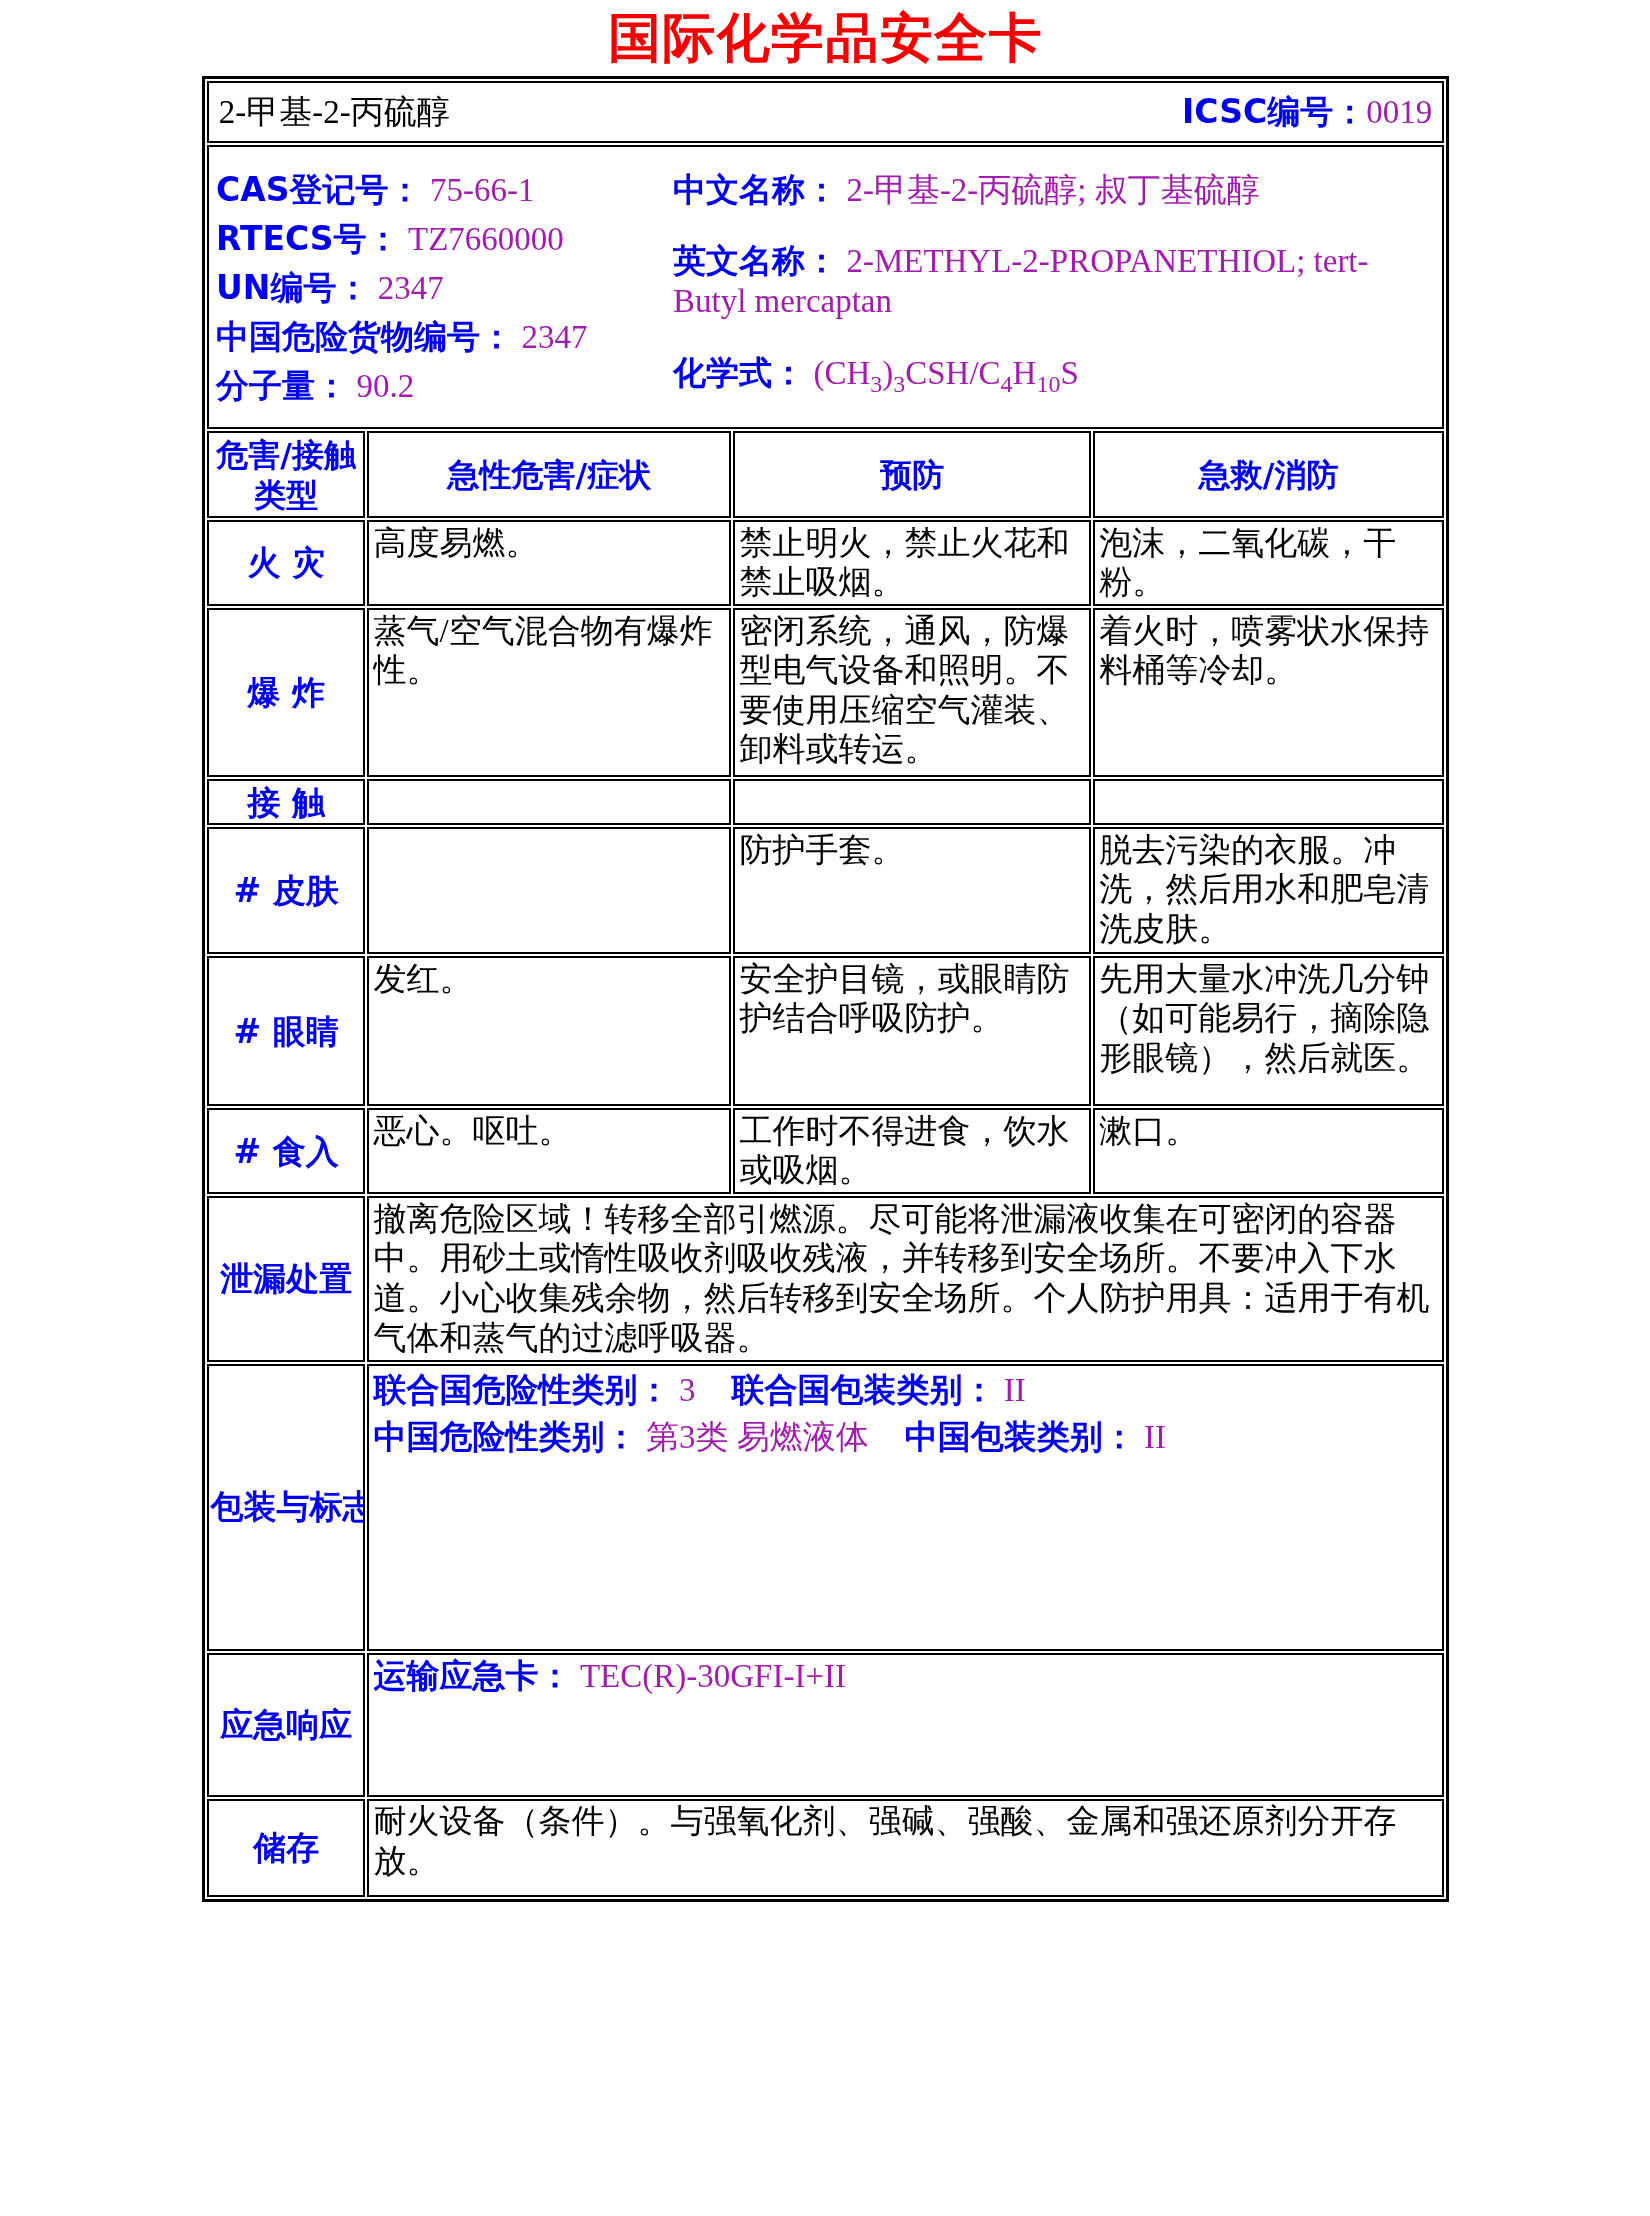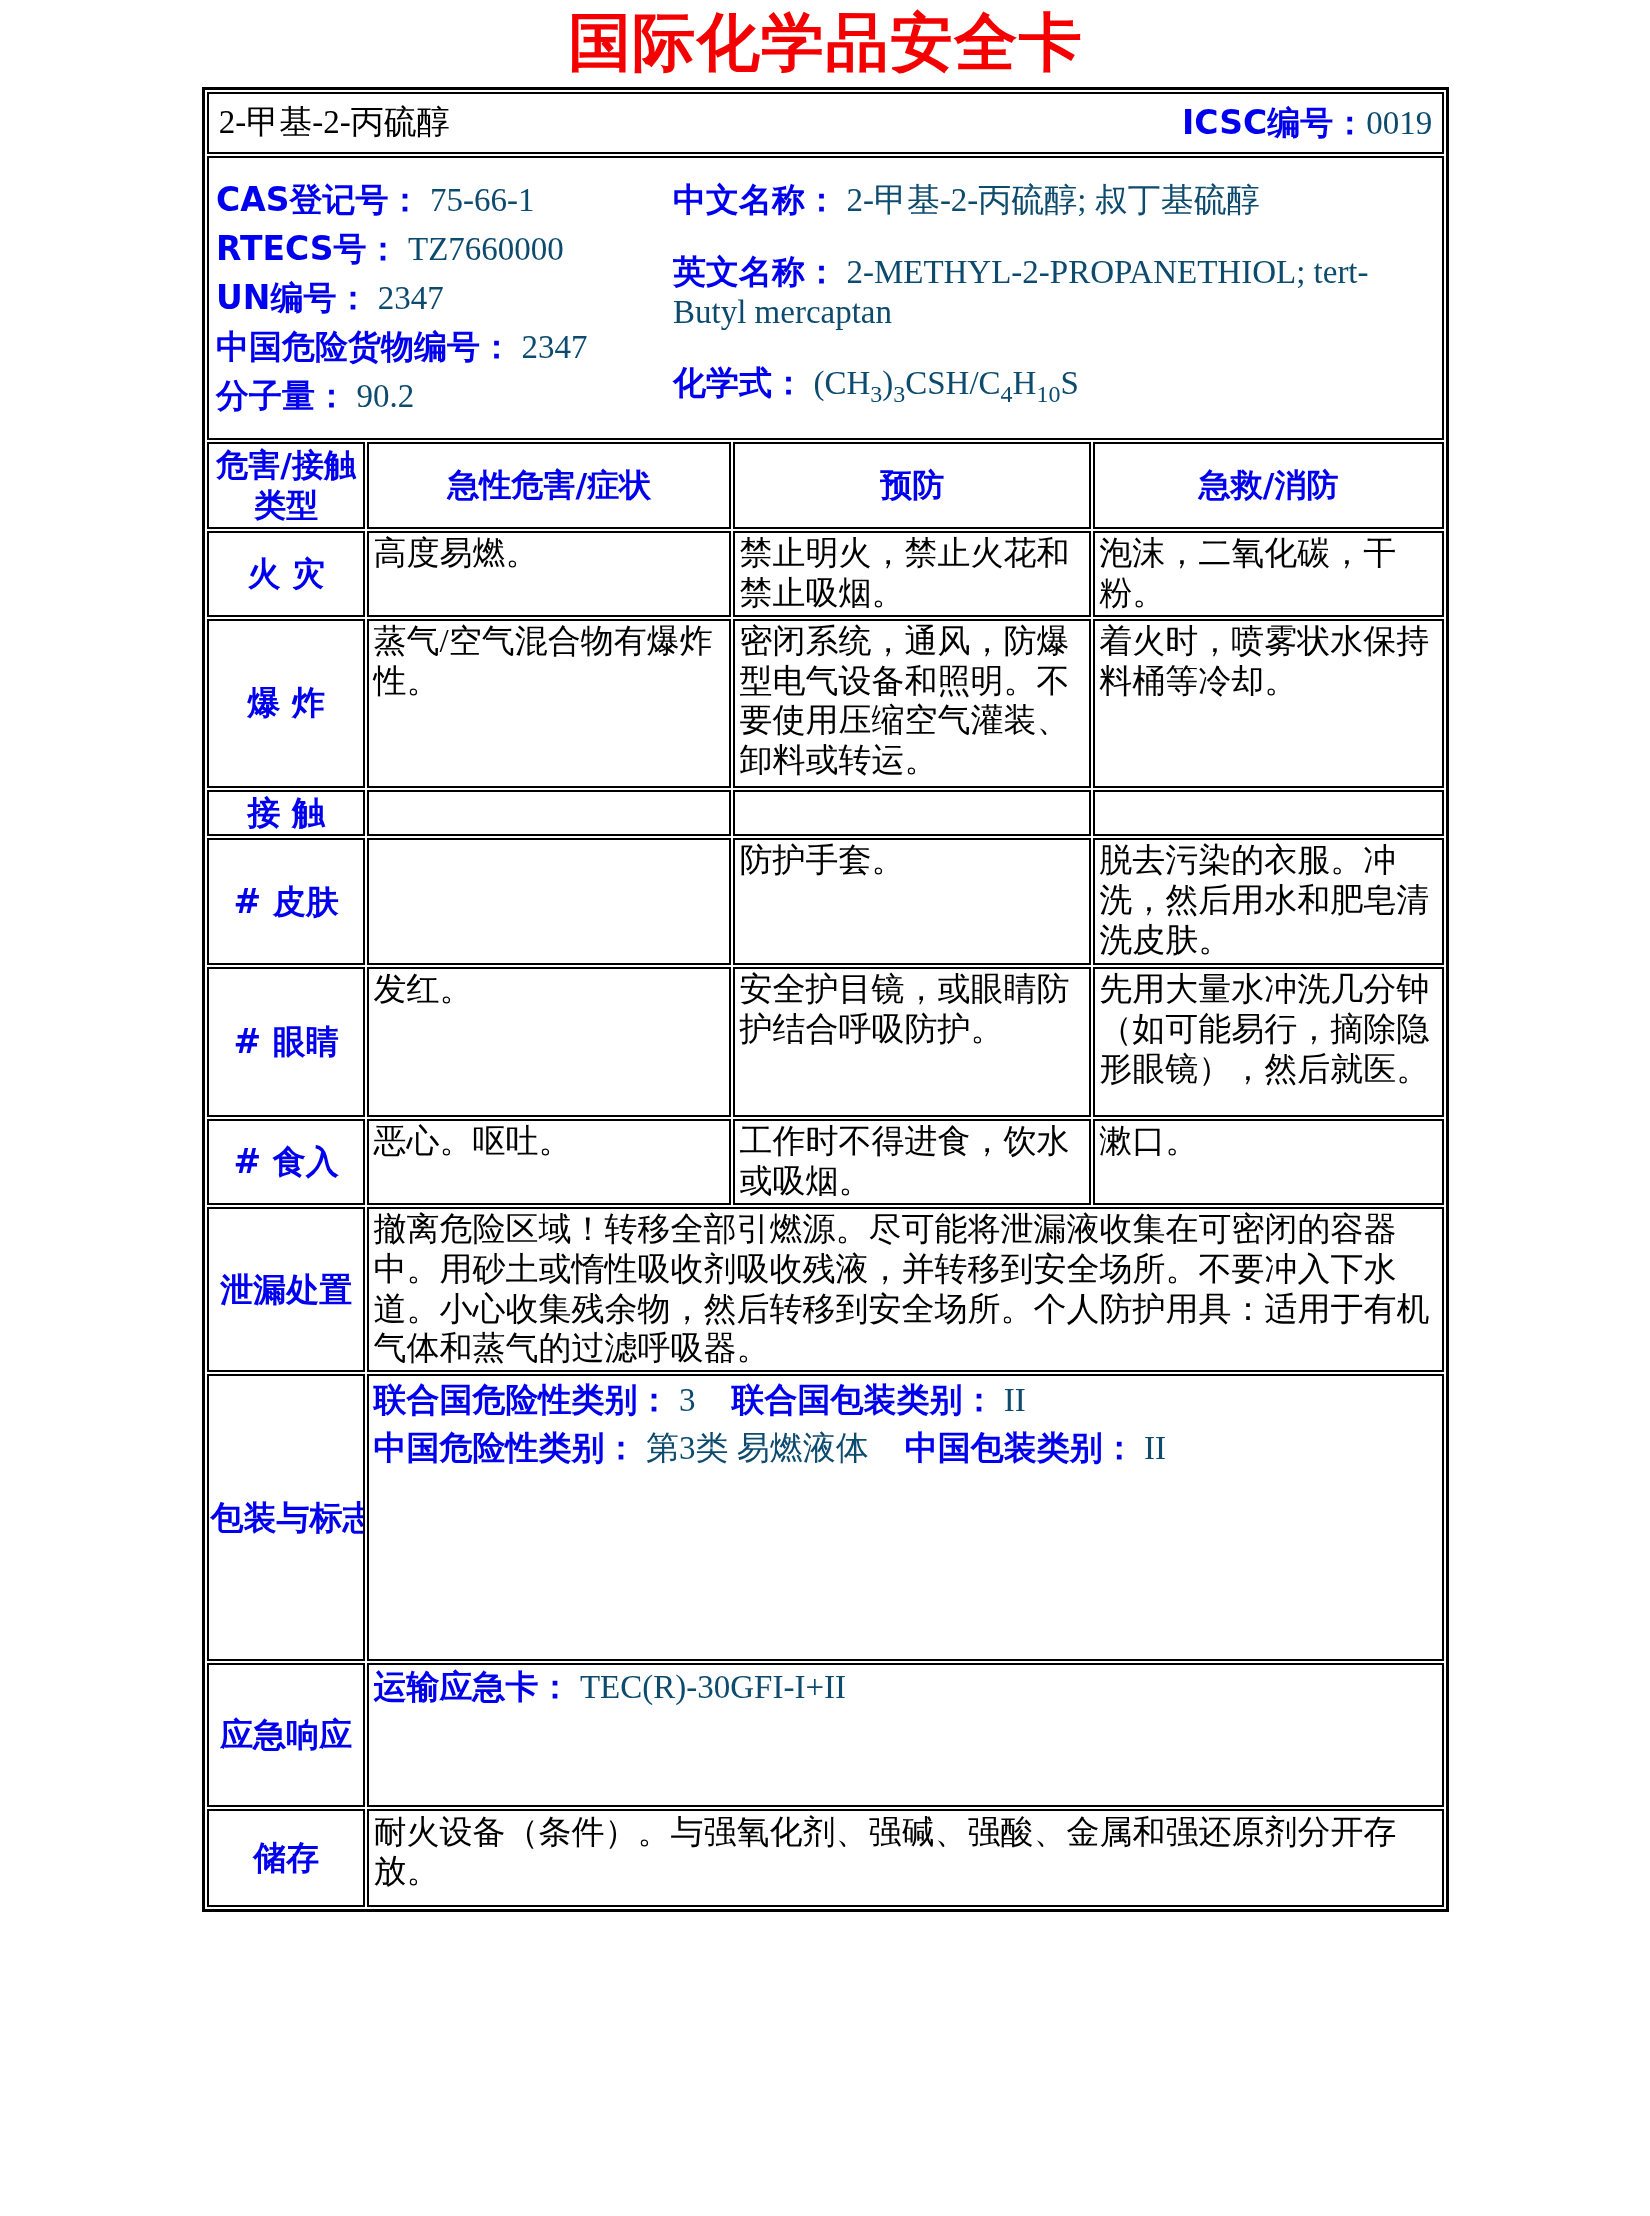--- a/index.html
+++ b/index.html
@@ -13,21 +13,21 @@
     min-height:2216px;
     font-family:"Liberation Serif","DejaVu Serif",serif;
     color:#000;
   }
   .page-title{
     margin-top:9.8px;
     text-align:center;
     color:var(--red);
     font-family:"DejaVu Sans",sans-serif;
     font-weight:bold;
-    font-size:63px;
+    font-size:53px;
     line-height:1.05;
     letter-spacing:1.4px;
   }
   table.card{
     width:1247px;
     margin:11px auto 0 auto;
     border:3.5px solid var(--black);
     border-spacing:2.8px;
     border-collapse:separate;
     table-layout:fixed;
@@ -40,21 +40,21 @@
     font-size:33px;
     line-height:1.2;
     word-break:break-word;
     overflow:hidden;
   }
   .lblb{
     color:var(--blue);
     font-family:"DejaVu Sans",sans-serif;
     font-weight:bold;
   }
-  .val{color:#0c4a6e;}
+  .val{color:#a21caf;}
   .val.sp{margin-left:8.4px;}
   
   td.name-cell{vertical-align:middle;padding:0 9.8px;}
   .name-flex{display:flex;justify-content:space-between;align-items:center;}
   
   td.reg-cell{padding:21px 7px;}
   .reg-flex{display:flex;}
   .reg-left{width:457px;flex:none;}
   .reg-right{flex:1;min-width:0;}
   .reg-line{margin-top:8.4px;}

